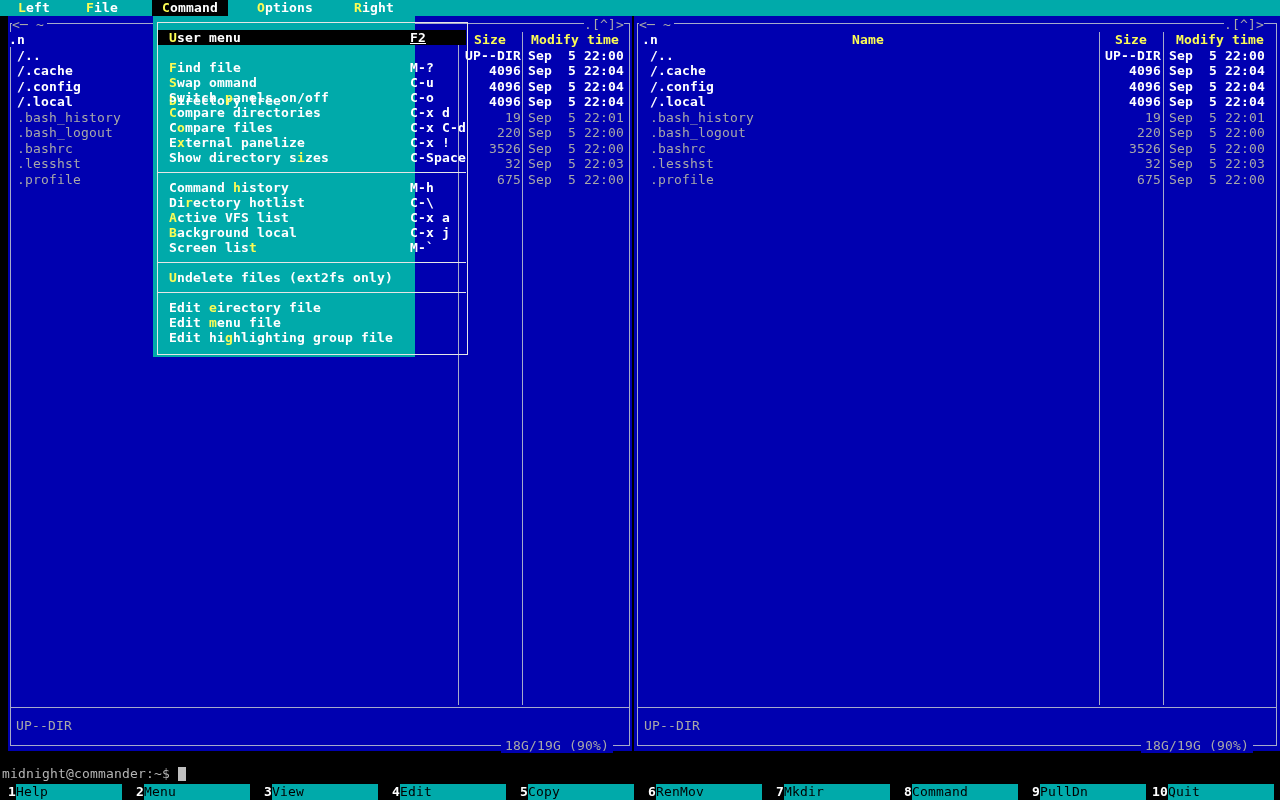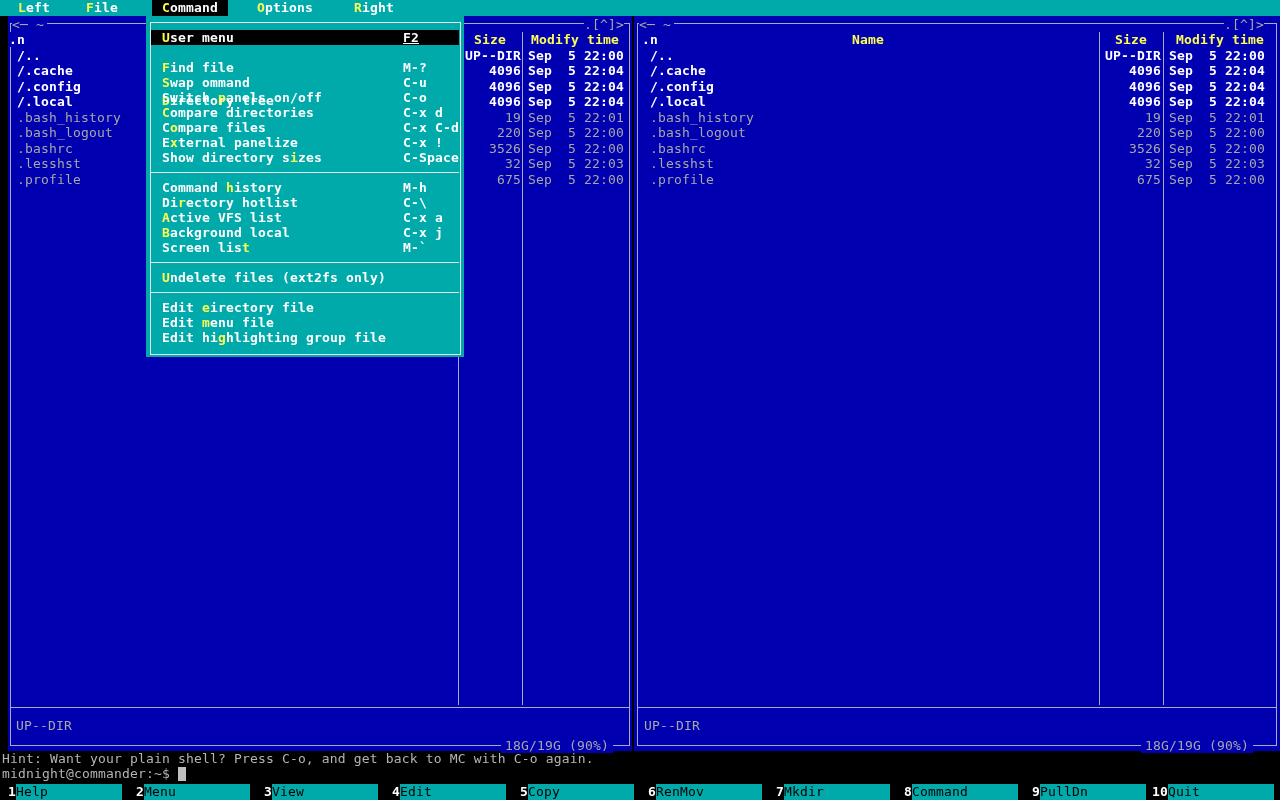--- a/index.html
+++ b/index.html
@@ -11,21 +11,21 @@
   .yel{color:var(--hot,#FCFC54);font-weight:bold;}
   .hot{color:var(--hot,#FCFC54);}
   .blk{color:#000;}
   .bgblue{background:var(--blue,#0000B0);}
   .hline{position:absolute;height:1px;background:#A6AACB;}
   .vline{position:absolute;width:1px;background:#A6AACB;}
   .mline{position:absolute;background:#E6E6E6;}
   .menubar{position:absolute;left:0;top:0;width:1280px;height:16px;background:var(--teal,#00AAAA);}
   .menubar .t{line-height:16px;height:16px;}
   .panelbg{position:absolute;background:var(--blue,#0000B0);}
-  .dropdown{position:absolute;left:146px;top:16px;width:318px;height:341px;background:var(--teal,#00AAAA);}
+  .dropdown{position:absolute;left:153px;top:16px;width:262px;height:341px;background:var(--teal,#00AAAA);}
   .dd-border{position:absolute;left:4px;top:6px;width:309px;height:331px;border:1px solid #E6E6E6;}
   .selbar{position:absolute;left:5px;top:14px;width:308px;height:15px;background:#000;}
   .hintline{position:absolute;left:2px;top:751px;color:#B4B4B4;white-space:pre;line-height:15px;}
   .promptline{position:absolute;left:2px;top:766px;color:#B4B4B4;white-space:pre;line-height:15px;}
   .cursor{position:absolute;left:178px;top:767px;width:8px;height:14px;background:#BFBFBF;}
   .keybar{position:absolute;left:0;top:784px;width:1280px;height:16px;background:#000;}
   .keybar .t{line-height:16px;height:16px;}
   .fseg-label-bg{position:absolute;top:0;height:16px;background:var(--teal,#00AAAA);}
 </style>
 </head>
@@ -162,21 +162,20 @@
       <div class="t w" style="left: 257px; top: 209px;">C-x j</div>
       <div class="t w" style="left: 16px; top: 224px;"><span>Screen lis</span><span class="hot">t</span><span></span></div>
       <div class="t w" style="left: 257px; top: 224px;">M-`</div>
       <div class="mline" style="left: 5px; top: 246px; width: 308px; height: 1px;"></div>
       <div class="t w" style="left: 16px; top: 254px;"><span></span><span class="hot">U</span><span>ndelete files (ext2fs only)</span></div>
       <div class="mline" style="left: 5px; top: 276px; width: 308px; height: 1px;"></div>
       <div class="t w" style="left: 16px; top: 284px;"><span>Edit </span><span class="hot">e</span><span>irectory file</span></div>
       <div class="t w" style="left: 16px; top: 299px;"><span>Edit </span><span class="hot">m</span><span>enu file</span></div>
       <div class="t w" style="left: 16px; top: 314px;"><span>Edit hi</span><span class="hot">g</span><span>hlighting group file</span></div>
     </div>
-  <div class="hintline t">Hint: Want your plain shell? Press C-o, and get back to MC with C-o again.</div>
   <div class="promptline t">midnight@commander:~$</div>
   <div class="cursor"></div>
   <div class="keybar" id="keybar">
       <div>
         <div class="fseg-label-bg" style="left: 16px; width: 106px;"></div>
         <div class="t w" style="left: 0px; top: 0px; width: 16px; text-align: right;">1</div>
         <div class="t blk" style="left: 16px; top: 0px;">Help</div>
       </div>
       <div>
         <div class="fseg-label-bg" style="left: 144px; width: 106px;"></div>

